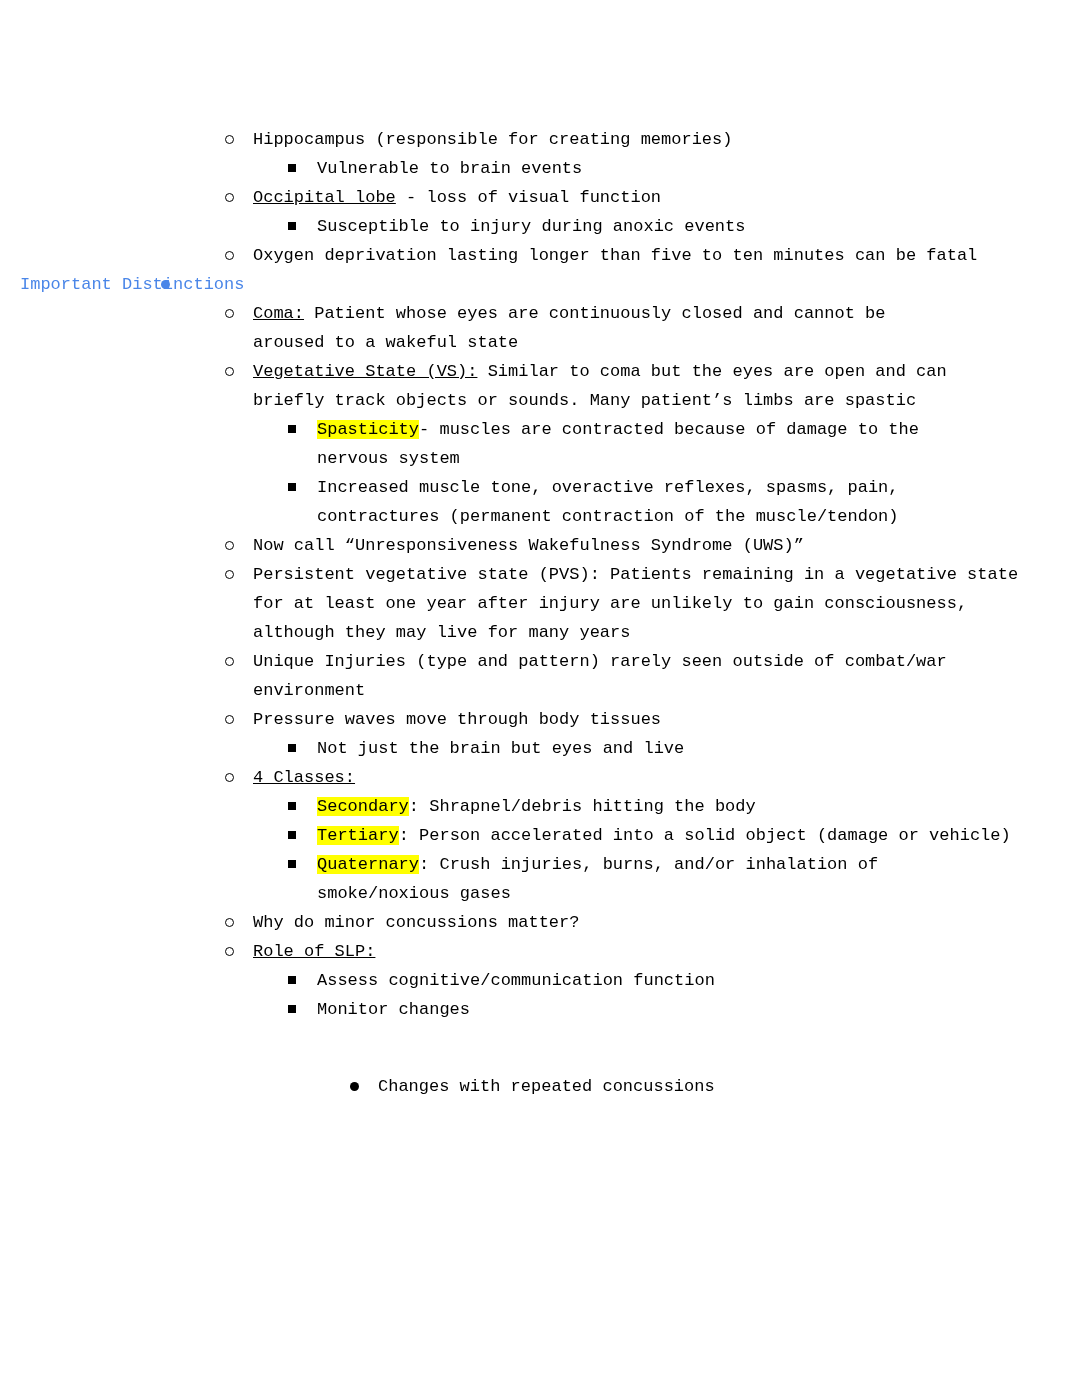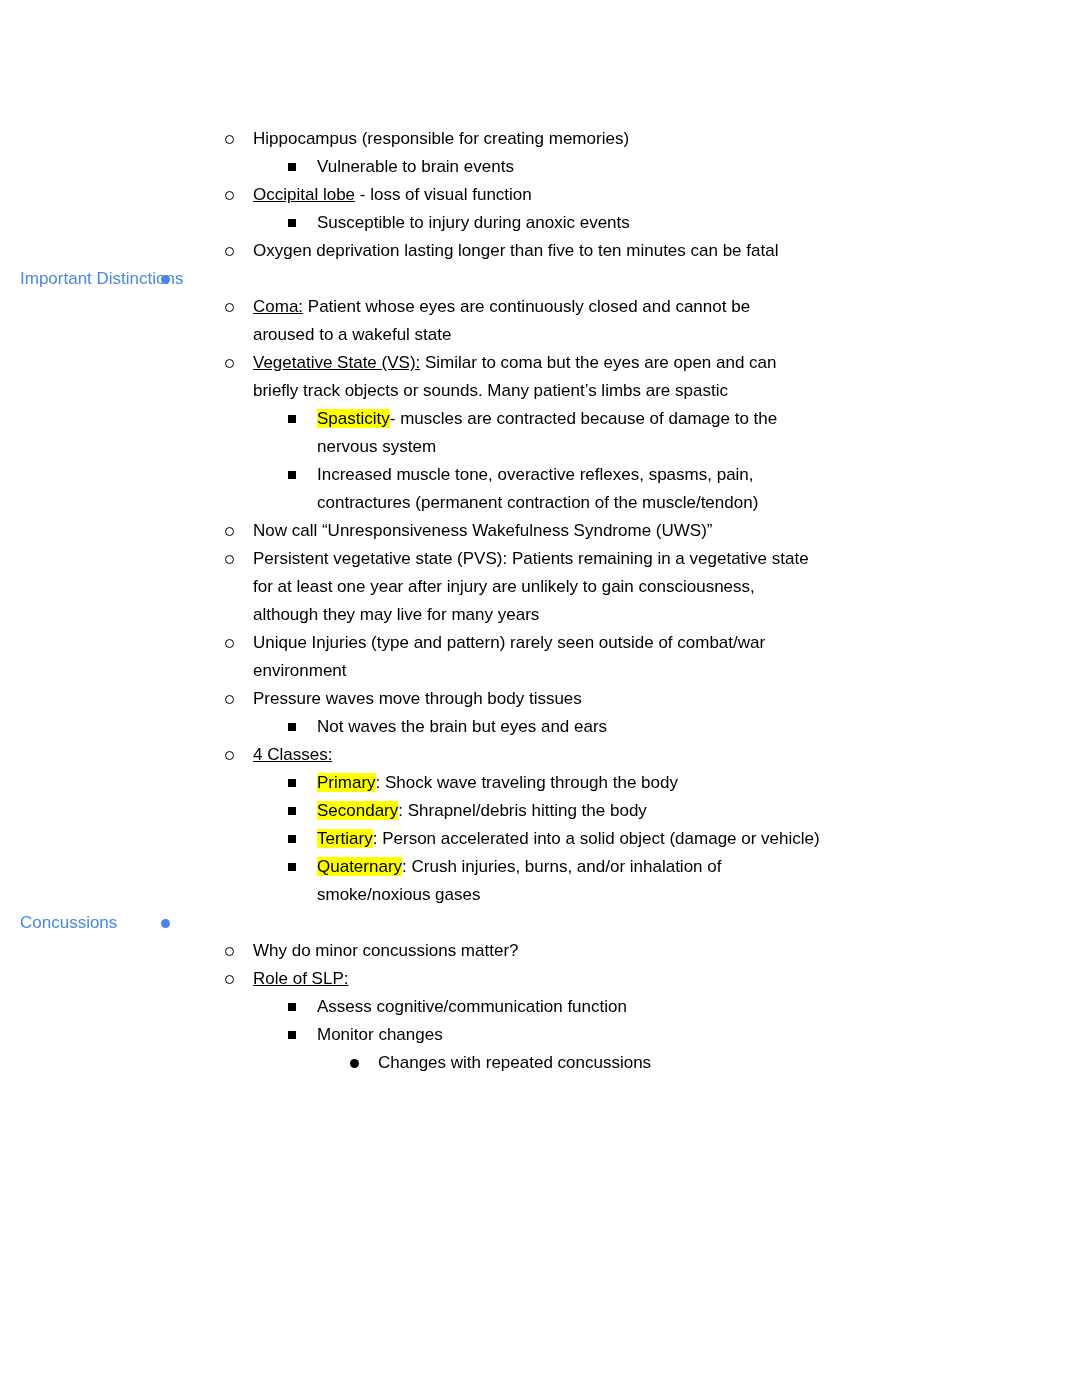--- a/index.html
+++ b/index.html
@@ -21,27 +21,27 @@
   .content {
     position: absolute;
     top: 125px;
     left: 0;
     right: 0;
   }
   .item {
     position: relative;
     padding-right: 40px;
   }
-  .item .text span { white-space: pre-wrap; }
+  .item .text span { white-space: pre-wrap; font-family: Liberation Mono, monospace; }
 
   
   .lv1 { padding-left: 184px; }
   .lv2 { padding-left: 253px; }
   .lv3 { padding-left: 317px; }
-  .lv4 { padding-left: 378px; }
+  .lv4 { padding-left: 378px; margin-top: 48px; }
   .lv1 .bullet { left: 161px; }
   .lv2 .bullet { left: 225px; }
   .lv3 .bullet { left: 288px; }
   .lv4 .bullet { left: 350px; }
 
   .bullet {
     position: absolute;
     top: 0;
     display: inline-block;
   }
@@ -88,27 +88,26 @@
 nervous system</span></span></div>
       <div class="item lv3"><span class="bullet b-square"></span><span class="text"><span>Increased muscle tone, overactive reflexes, spasms, pain,
 contractures (permanent contraction of the muscle/tendon)</span></span></div>
       <div class="item lv2"><span class="bullet b-circle"></span><span class="text"><span>Now call “Unresponsiveness Wakefulness Syndrome (UWS)”</span></span></div>
       <div class="item lv2"><span class="bullet b-circle"></span><span class="text"><span>Persistent vegetative state (PVS): Patients remaining in a vegetative state
 for at least one year after injury are unlikely to gain consciousness,
 although they may live for many years</span></span></div>
       <div class="item lv2"><span class="bullet b-circle"></span><span class="text"><span>Unique Injuries (type and pattern) rarely seen outside of combat/war
 environment</span></span></div>
       <div class="item lv2"><span class="bullet b-circle"></span><span class="text"><span>Pressure waves move through body tissues</span></span></div>
-      <div class="item lv3"><span class="bullet b-square"></span><span class="text"><span>Not waves the brain but eyes and ears</span></span></div>
+      <div class="item lv3"><span class="bullet b-square"></span><span class="text"><span>Not just the brain but eyes and live</span></span></div>
       <div class="item lv2"><span class="bullet b-circle"></span><span class="text"><span class="u">4 Classes:</span></span></div>
-      <div class="item lv3"><span class="bullet b-square"></span><span class="text"><span class="hl">Primary</span><span>: Shock wave traveling through the body</span></span></div>
+      <div class="item lv3"><span class="bullet b-square"></span></div>
       <div class="item lv3"><span class="bullet b-square"></span><span class="text"><span class="hl">Secondary</span><span>: Shrapnel/debris hitting the body</span></span></div>
       <div class="item lv3"><span class="bullet b-square"></span><span class="text"><span class="hl">Tertiary</span><span>: Person accelerated into a solid object (damage or vehicle)</span></span></div>
       <div class="item lv3"><span class="bullet b-square"></span><span class="text"><span class="hl">Quaternary</span><span>: Crush injuries, burns, and/or inhalation of
 smoke/noxious gases</span></span></div>
-      <div class="item lv1 blue"><span class="bullet b-disc"></span><span class="text"><span>Concussions</span></span></div>
       <div class="item lv2"><span class="bullet b-circle"></span><span class="text"><span>Why do minor concussions matter?</span></span></div>
       <div class="item lv2"><span class="bullet b-circle"></span><span class="text"><span class="u">Role of SLP:</span></span></div>
       <div class="item lv3"><span class="bullet b-square"></span><span class="text"><span>Assess cognitive/communication function</span></span></div>
       <div class="item lv3"><span class="bullet b-square"></span><span class="text"><span>Monitor changes</span></span></div>
       <div class="item lv4"><span class="bullet b-disc"></span><span class="text"><span>Changes with repeated concussions</span></span></div>
     </div>
 </div>
 
 </body></html>

